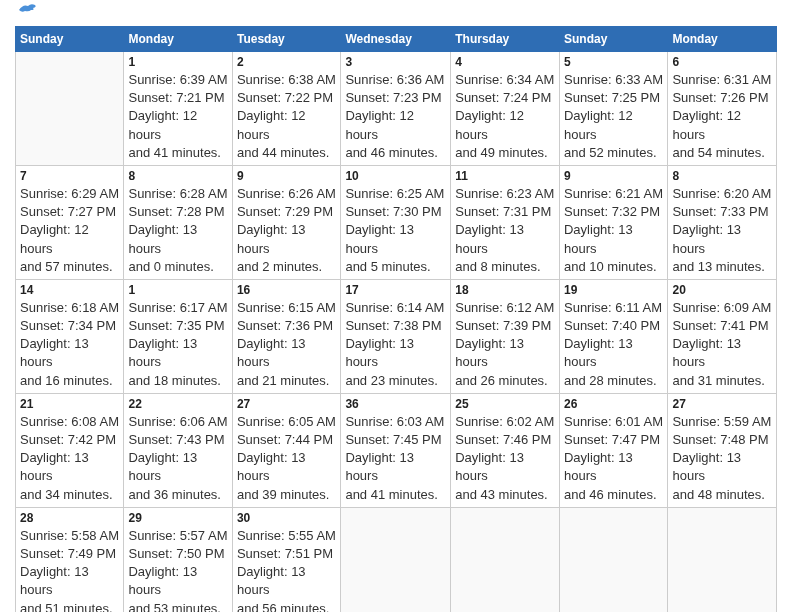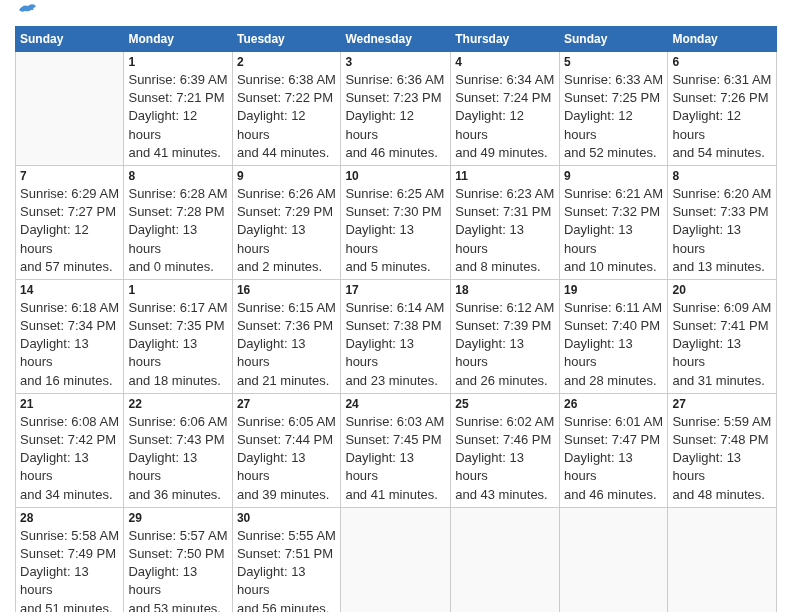--- a/index.html
+++ b/index.html
@@ -219,21 +219,21 @@
           </td>
           <td>
             <span class="day-num">22</span>
             <div class="day-info">Sunrise: 6:06 AM<br>Sunset: 7:43 PM<br>Daylight: 13 hours<br>and 36 minutes.</div>
           </td>
           <td>
             <span class="day-num">27</span>
             <div class="day-info">Sunrise: 6:05 AM<br>Sunset: 7:44 PM<br>Daylight: 13 hours<br>and 39 minutes.</div>
           </td>
           <td>
-            <span class="day-num">24</span>
+            <span class="day-num">36</span>
             <div class="day-info">Sunrise: 6:03 AM<br>Sunset: 7:45 PM<br>Daylight: 13 hours<br>and 41 minutes.</div>
           </td>
           <td>
             <span class="day-num">25</span>
             <div class="day-info">Sunrise: 6:02 AM<br>Sunset: 7:46 PM<br>Daylight: 13 hours<br>and 43 minutes.</div>
           </td>
           <td>
             <span class="day-num">26</span>
             <div class="day-info">Sunrise: 6:01 AM<br>Sunset: 7:47 PM<br>Daylight: 13 hours<br>and 46 minutes.</div>
           </td>

